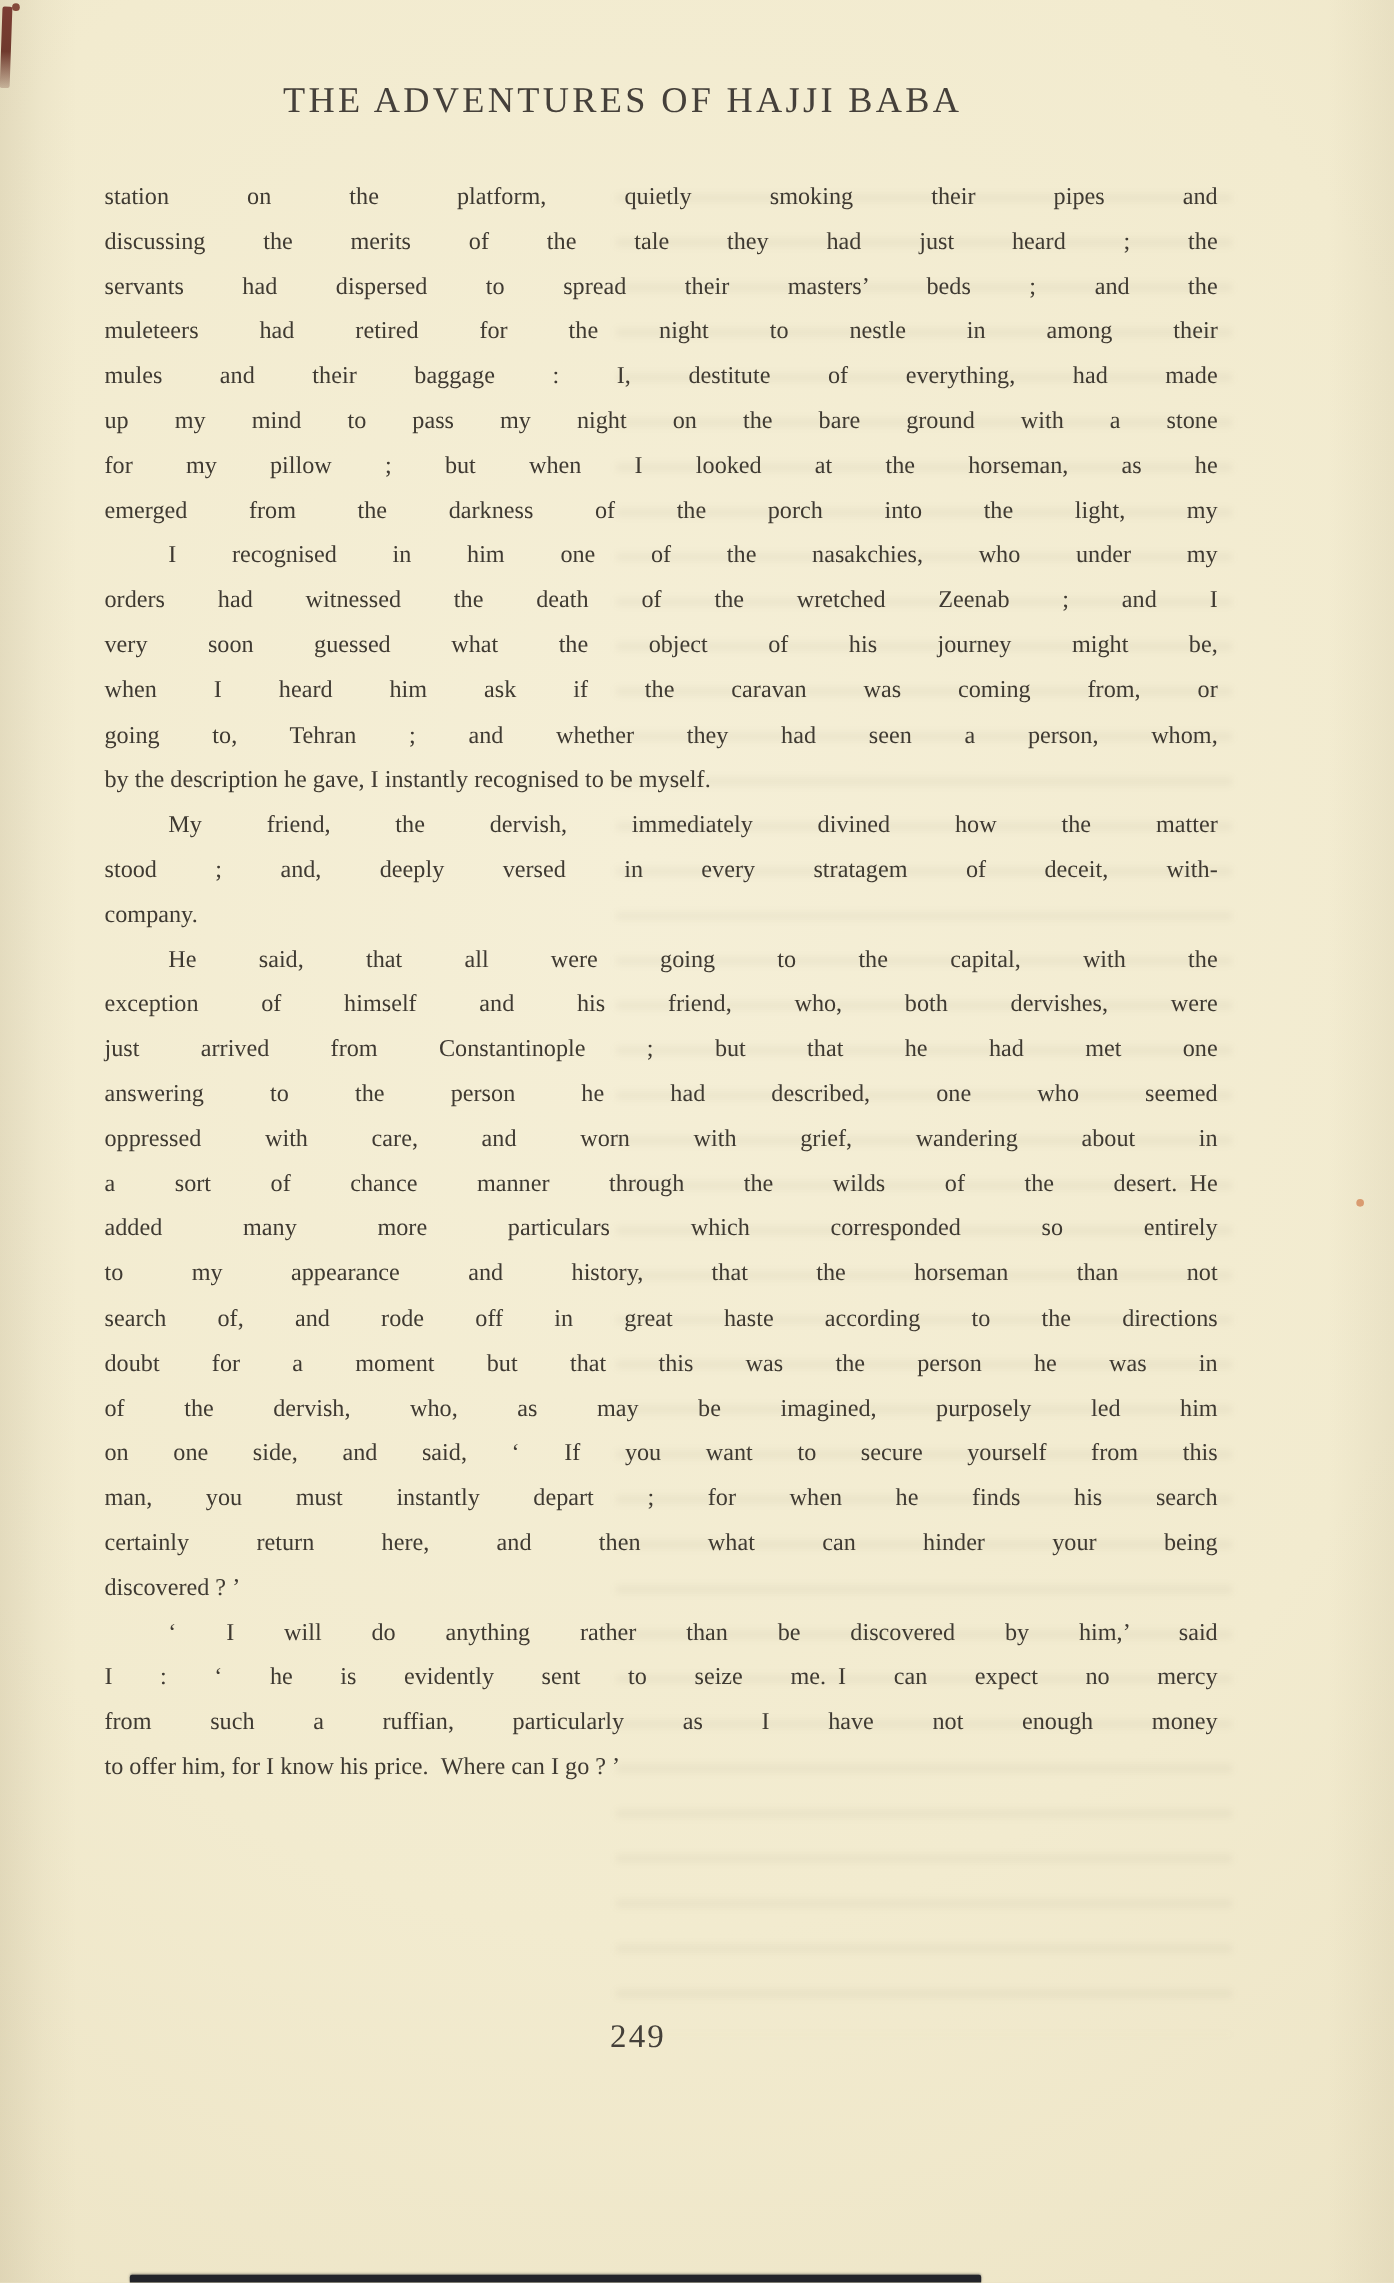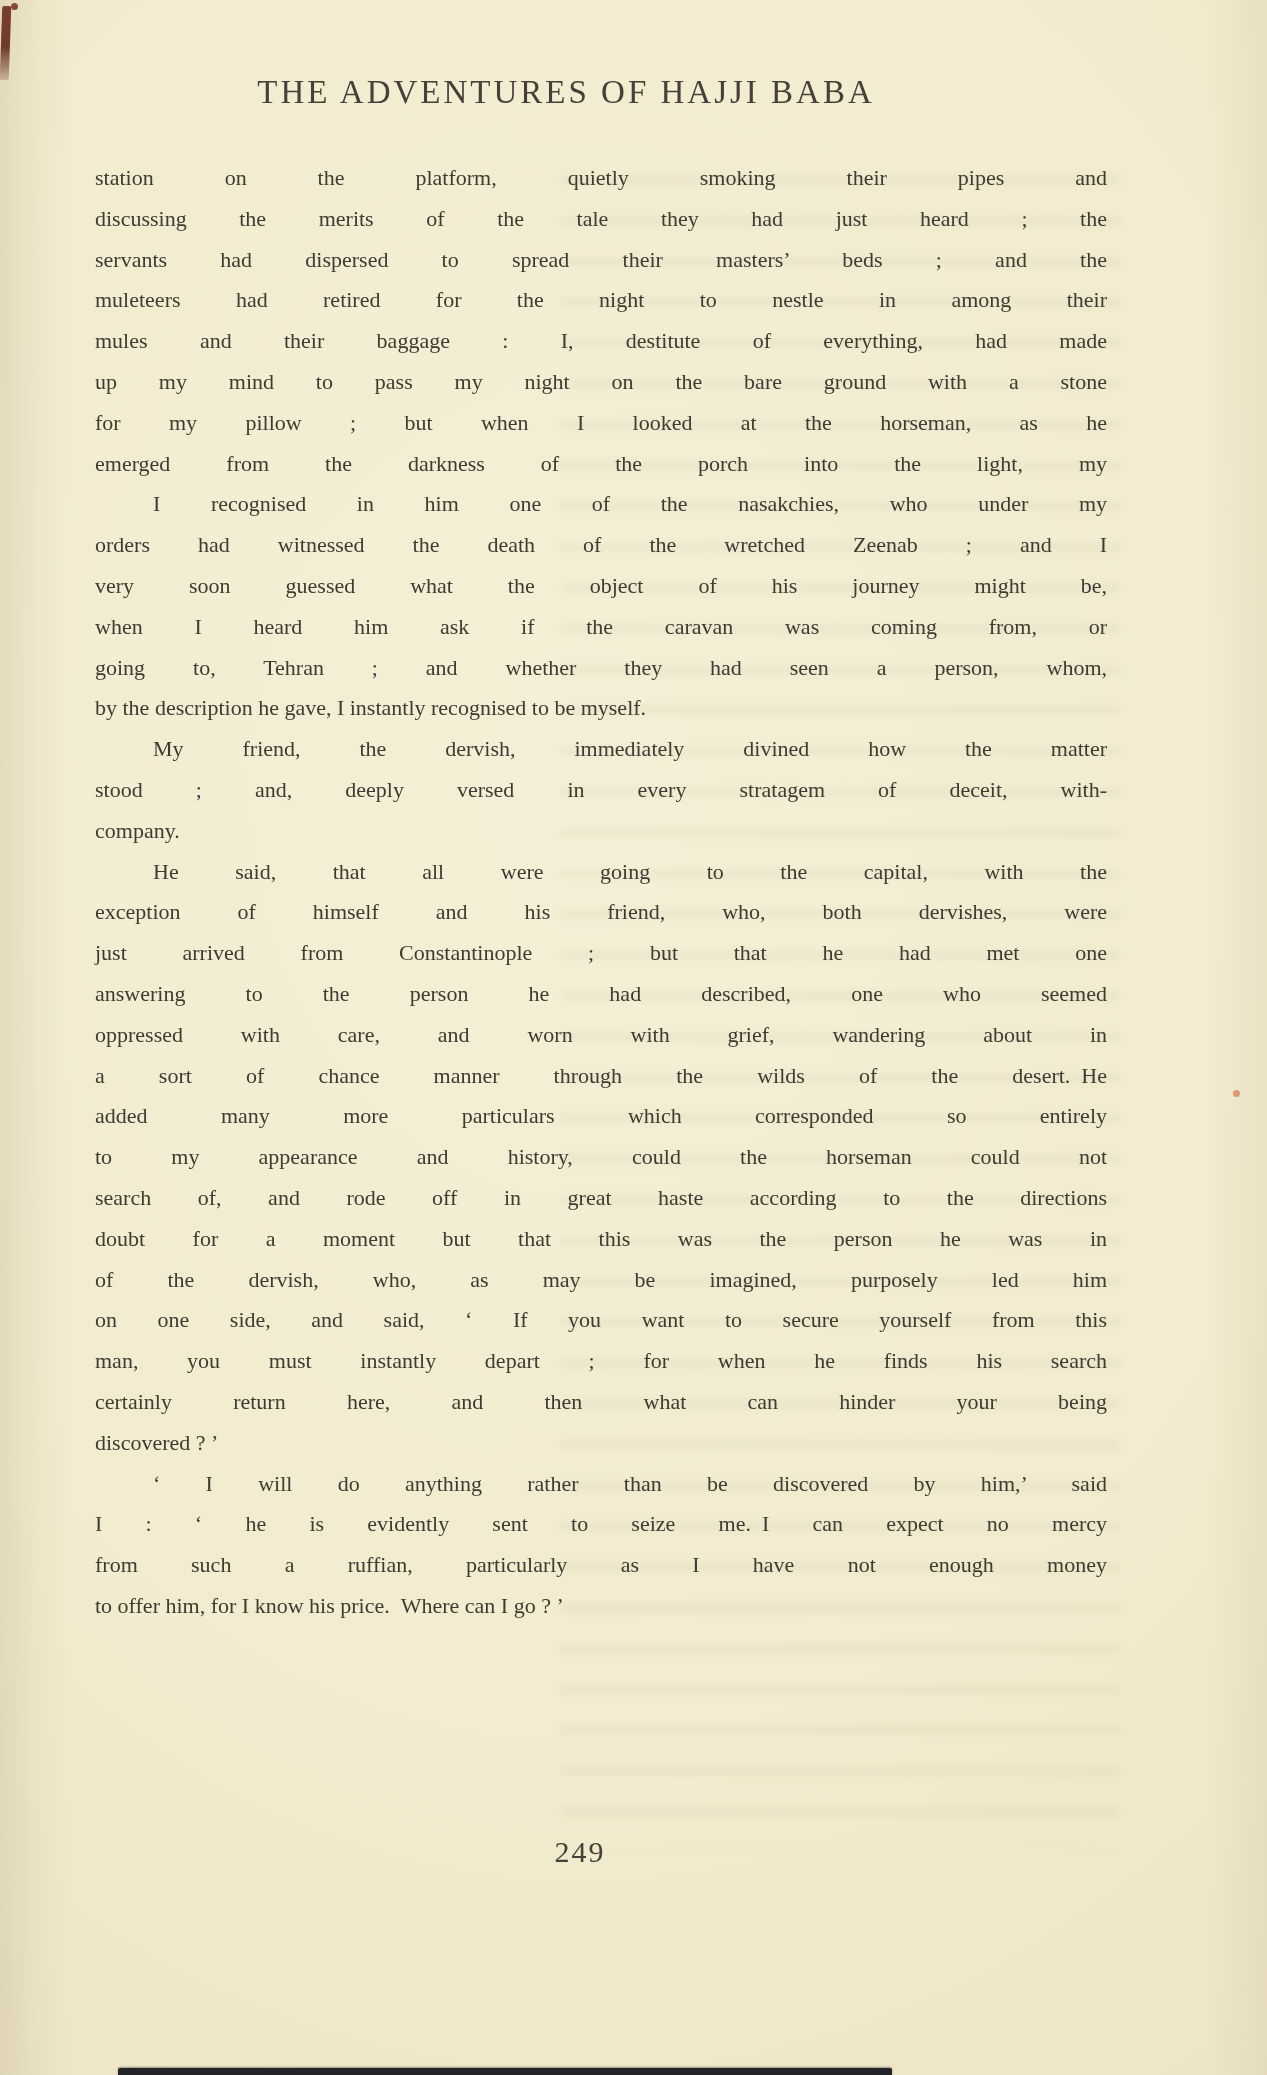--- a/index.html
+++ b/index.html
@@ -162,21 +162,21 @@
       <div class="line indent">My friend, the dervish, immediately divined how the matter</div>
       <div class="line">stood ; and, deeply versed in every stratagem of deceit, with-</div>
       <div class="line end">company.</div>
       <div class="line indent">He said, that all were going to the capital, with the</div>
       <div class="line">exception of himself and his friend, who, both dervishes, were</div>
       <div class="line">just arrived from Constantinople ; but that he had met one</div>
       <div class="line">answering to the person he had described, one who seemed</div>
       <div class="line">oppressed with care, and worn with grief, wandering about in</div>
       <div class="line">a sort of chance manner through the wilds of the desert. He</div>
       <div class="line">added many more particulars which corresponded so entirely</div>
-      <div class="line">to my appearance and history, could the horseman could not</div>
+      <div class="line">to my appearance and history, that the horseman than not</div>
       <div class="line">search of, and rode off in great haste according to the directions</div>
       <div class="line">doubt for a moment but that this was the person he was in</div>
       <div class="line">of the dervish, who, as may be imagined, purposely led him</div>
       <div class="line">on one side, and said, ‘ If you want to secure yourself from this</div>
       <div class="line">man, you must instantly depart ; for when he finds his search</div>
       <div class="line">certainly return here, and then what can hinder your being</div>
       <div class="line end">discovered ? ’</div>
       <div class="line indent">‘ I will do anything rather than be discovered by him,’ said</div>
       <div class="line">I : ‘ he is evidently sent to seize me. I can expect no mercy</div>
       <div class="line">from such a ruffian, particularly as I have not enough money</div>

